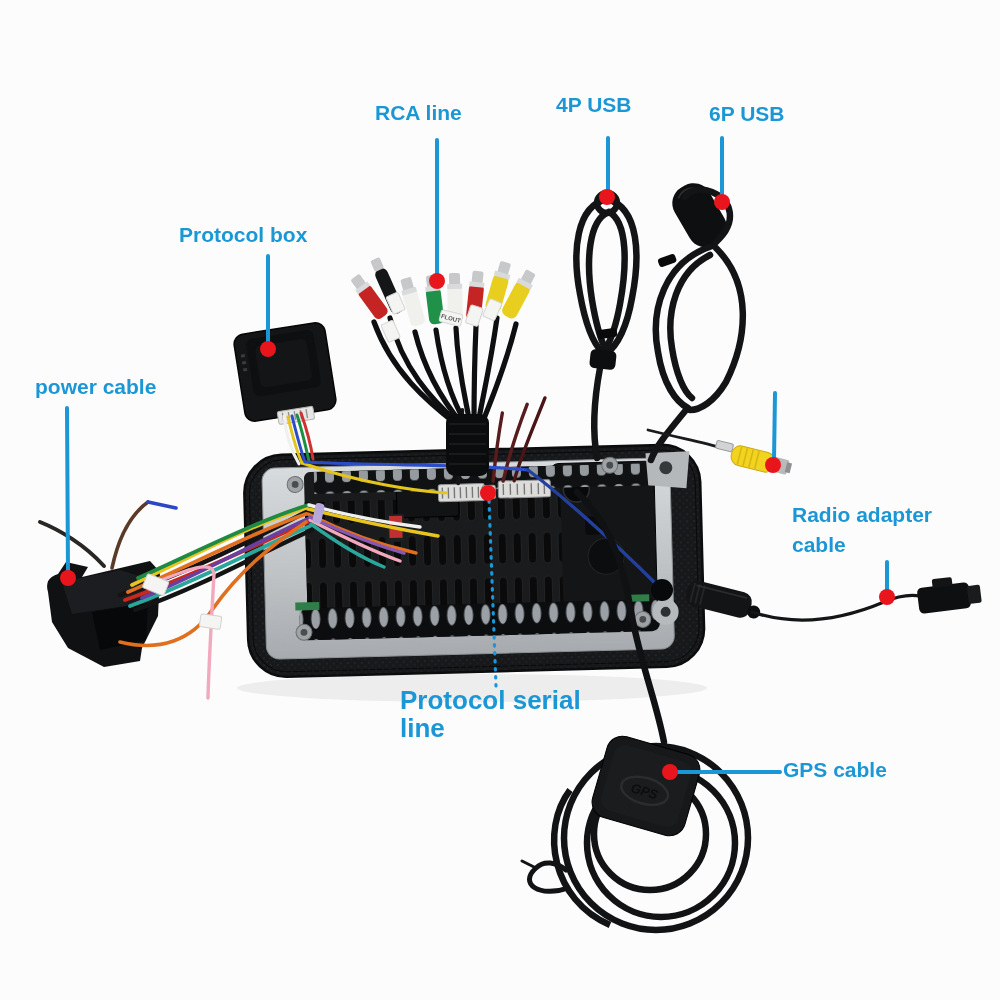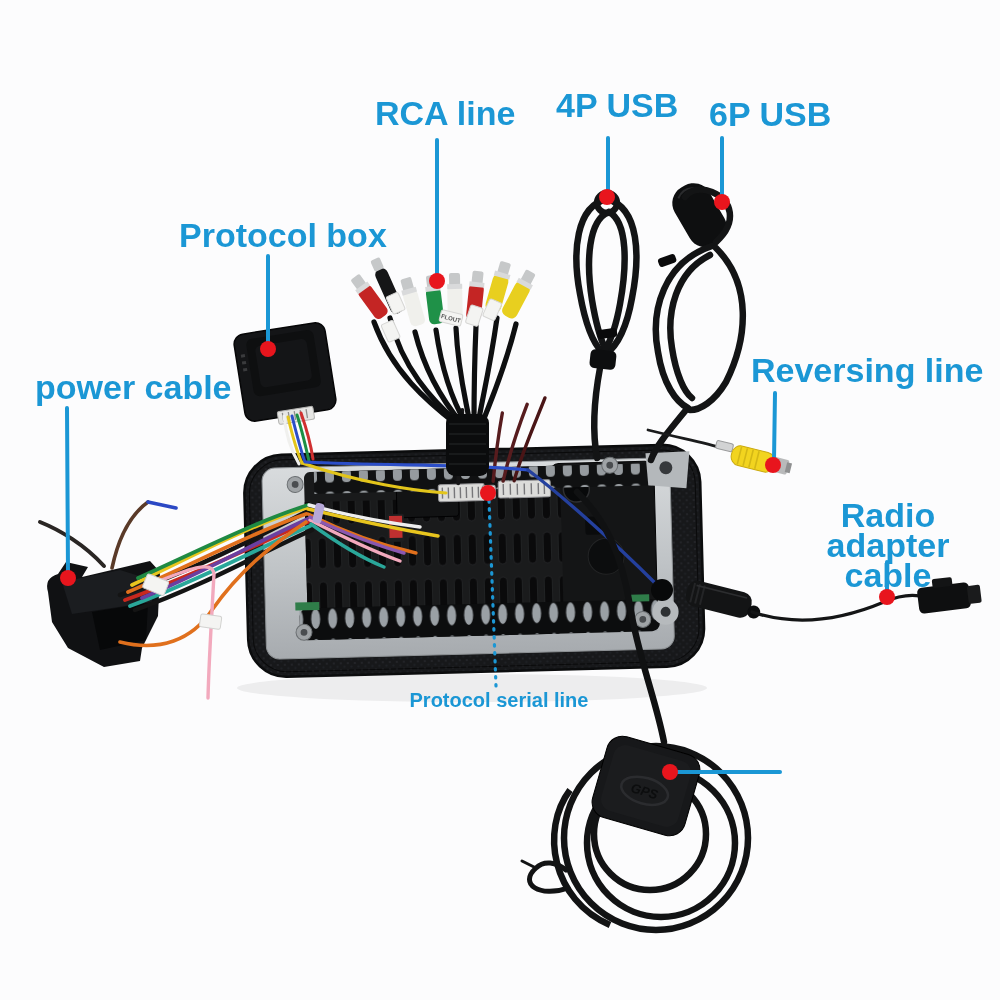--- a/index.html
+++ b/index.html
@@ -1,22 +1,22 @@
 <!DOCTYPE html>
 <html><head>
 <meta charset="utf-8">
 <style>
   :root{ --blue:#1b97d5; --red:#e8151d; }
   html,body{margin:0;padding:0;}
   .stage{position:relative;width:1000px;height:1000px;background:#fcfcfd;overflow:hidden;
          font-family:"Liberation Sans",sans-serif;}
   .scene{position:absolute;left:0;top:0;width:1000px;height:1000px;}
-  .lbl{position:absolute;color:var(--blue);font-weight:700;font-size:34px;line-height:30px;
+  .lbl{position:absolute;color:var(--blue);font-weight:700;font-size:21px;line-height:30px;
        white-space:nowrap;letter-spacing:0px;}
-  .lbl.wrap{white-space:normal;text-align:center;}
+  .lbl.wrap{white-space:normal;}
 </style>
 </head>
 <body>
 
 <div class="stage">
 
   <svg class="scene" viewBox="0 0 1000 1000">
     <defs>
       <linearGradient id="plateGrad" x1="0" y1="0" x2="0" y2="1">
         <stop offset="0" stop-color="#d8dbdd"></stop>
@@ -322,17 +322,17 @@
       <circle cx="670" cy="772" r="8"></circle>
       <circle cx="488" cy="493" r="8"></circle>
     </g>
   </svg>
 
   <div class="lbl" style="left:375px;top:98px">RCA line</div>
   <div class="lbl" style="left:556px;top:90px">4P USB</div>
   <div class="lbl" style="left:709px;top:99px">6P USB</div>
   <div class="lbl" style="left:35px;top:372px">power cable</div>
   <div class="lbl" style="left:179px;top:220px">Protocol box</div>
-  <div class="lbl" style="left:751px;top:355px">Reversing line</div>
   <div class="lbl wrap" style="left:792px;top:500px;width:192px">Radio adapter cable</div>
-  <div class="lbl wrap" style="left:400px;top:686px;width:198px;font-size:20px;line-height:28px">Protocol serial line</div>
+  <div class="lbl wrap" style="left:400px;top:686px;width:198px;font-size:26px;line-height:28px">Protocol serial line</div>
+  <div class="lbl" style="left:783px;top:755px">GPS cable</div>
 
 </div>
 
 </body></html>

